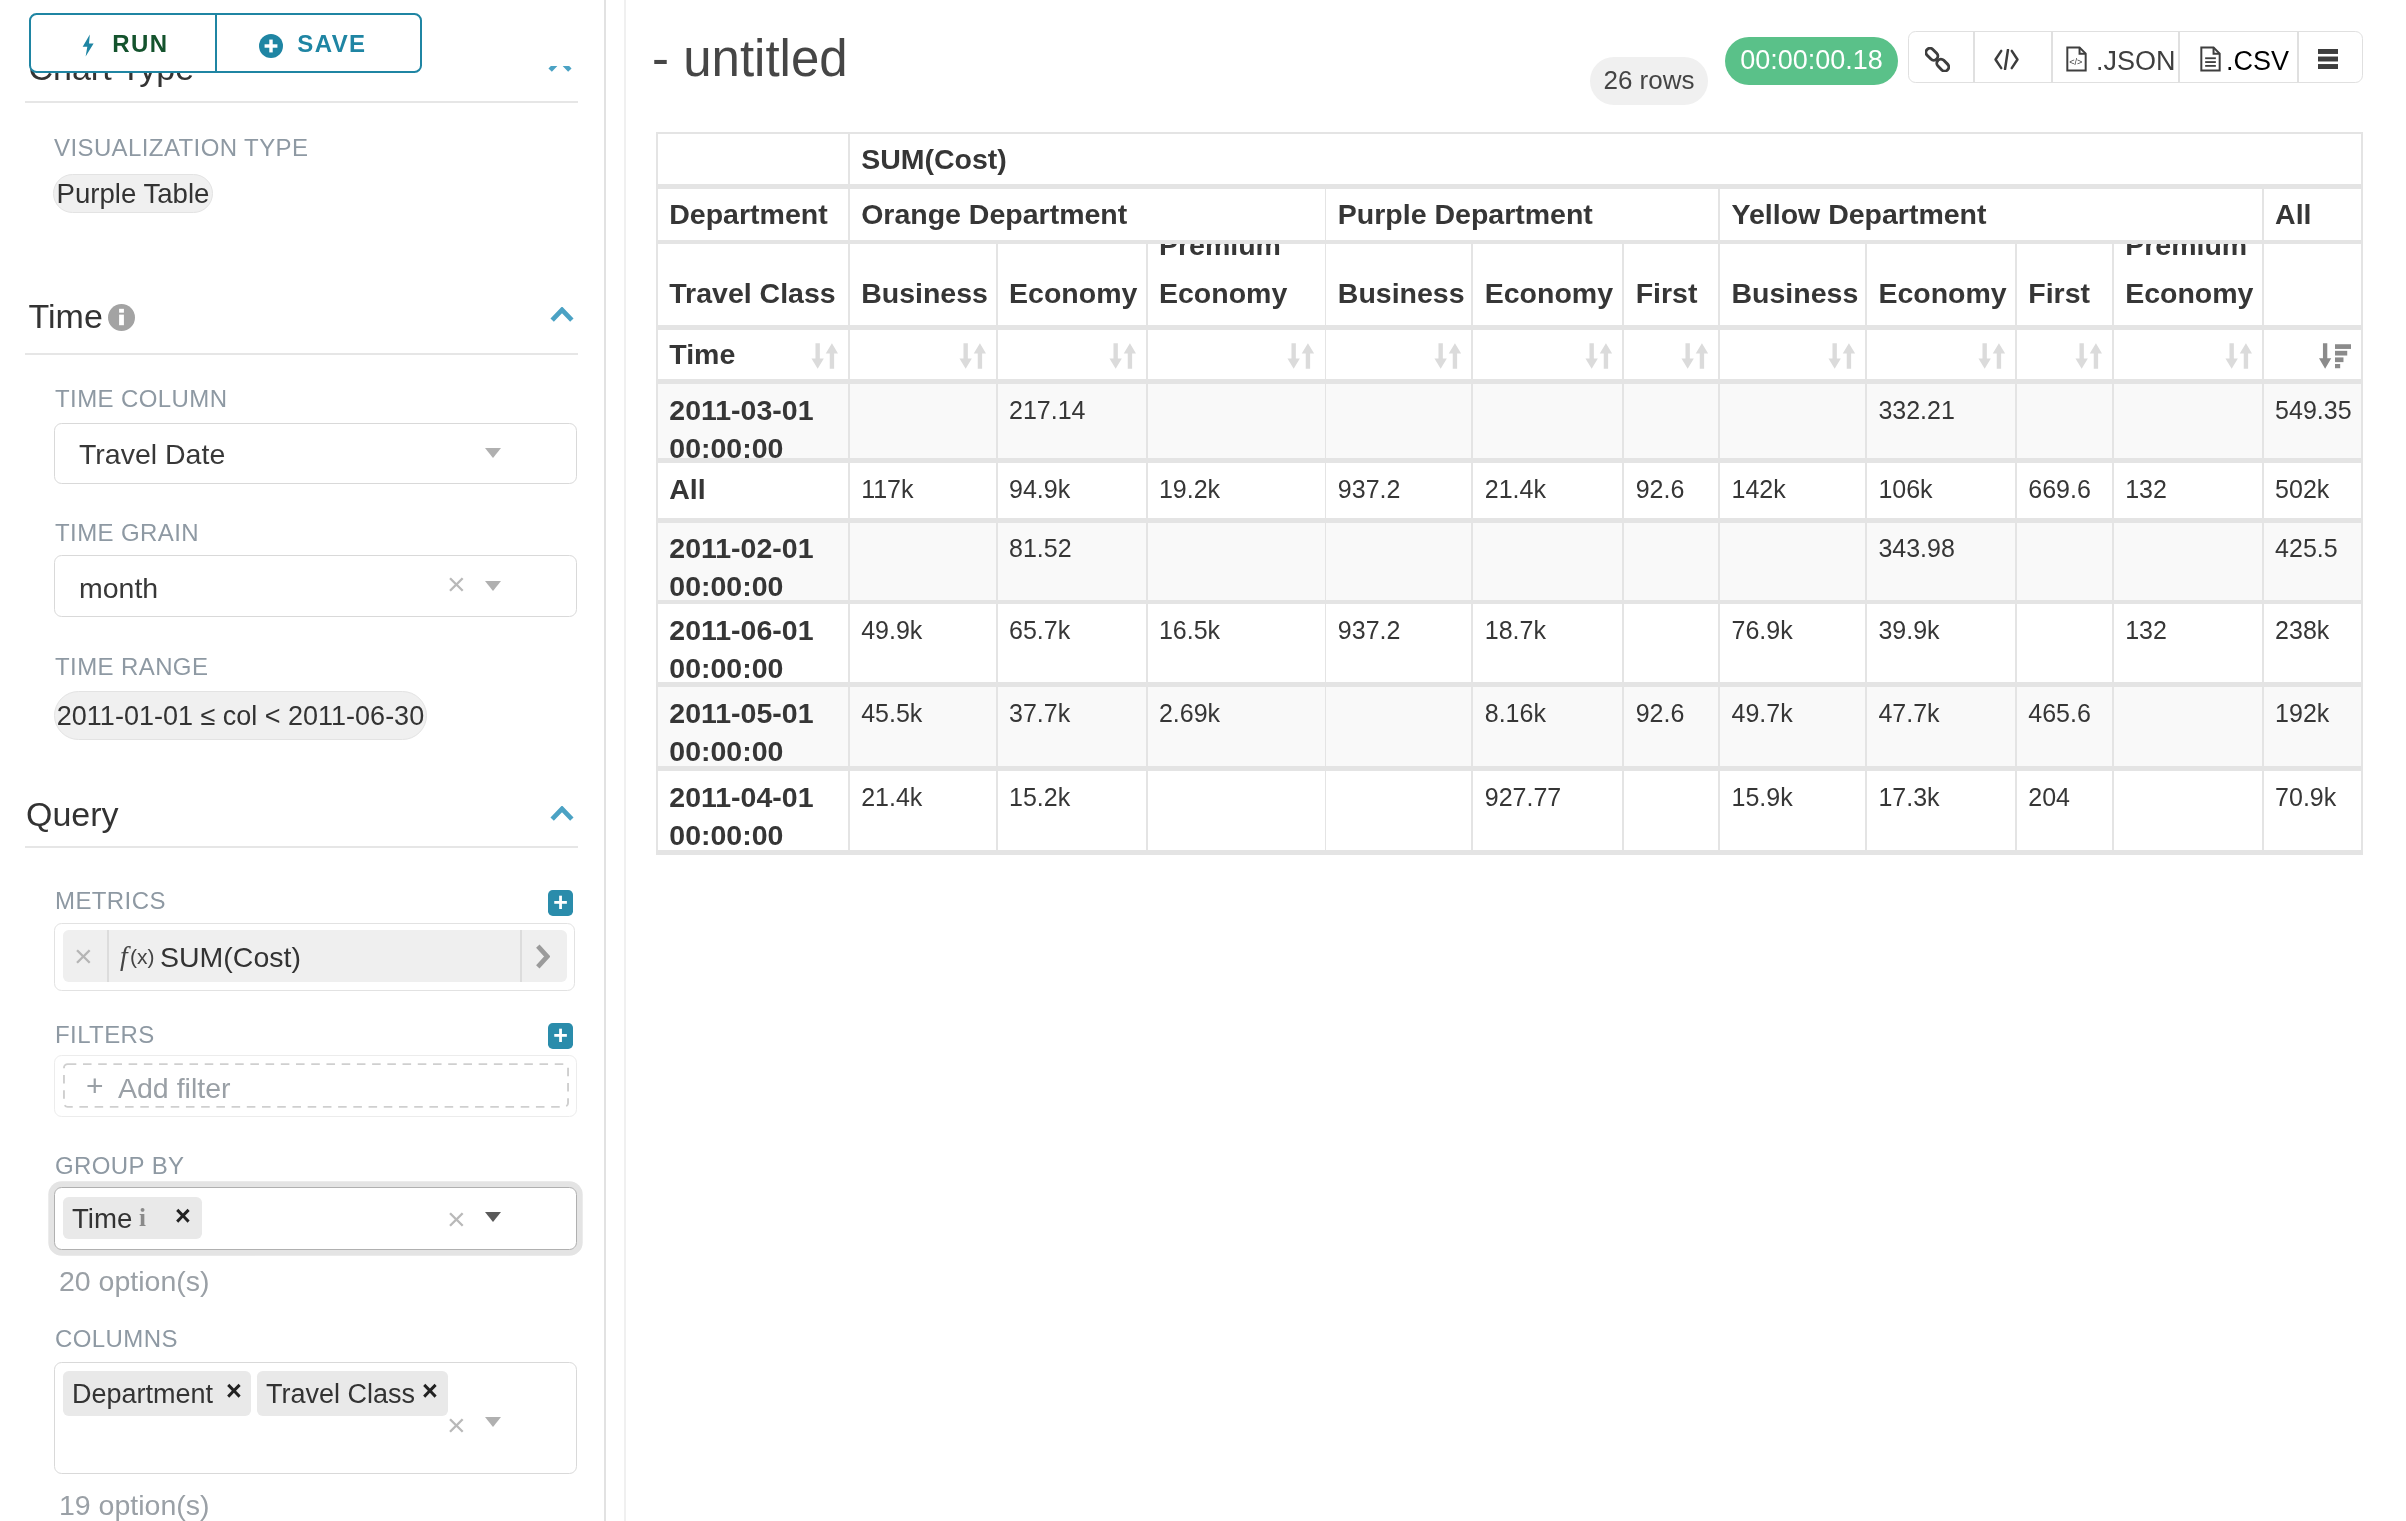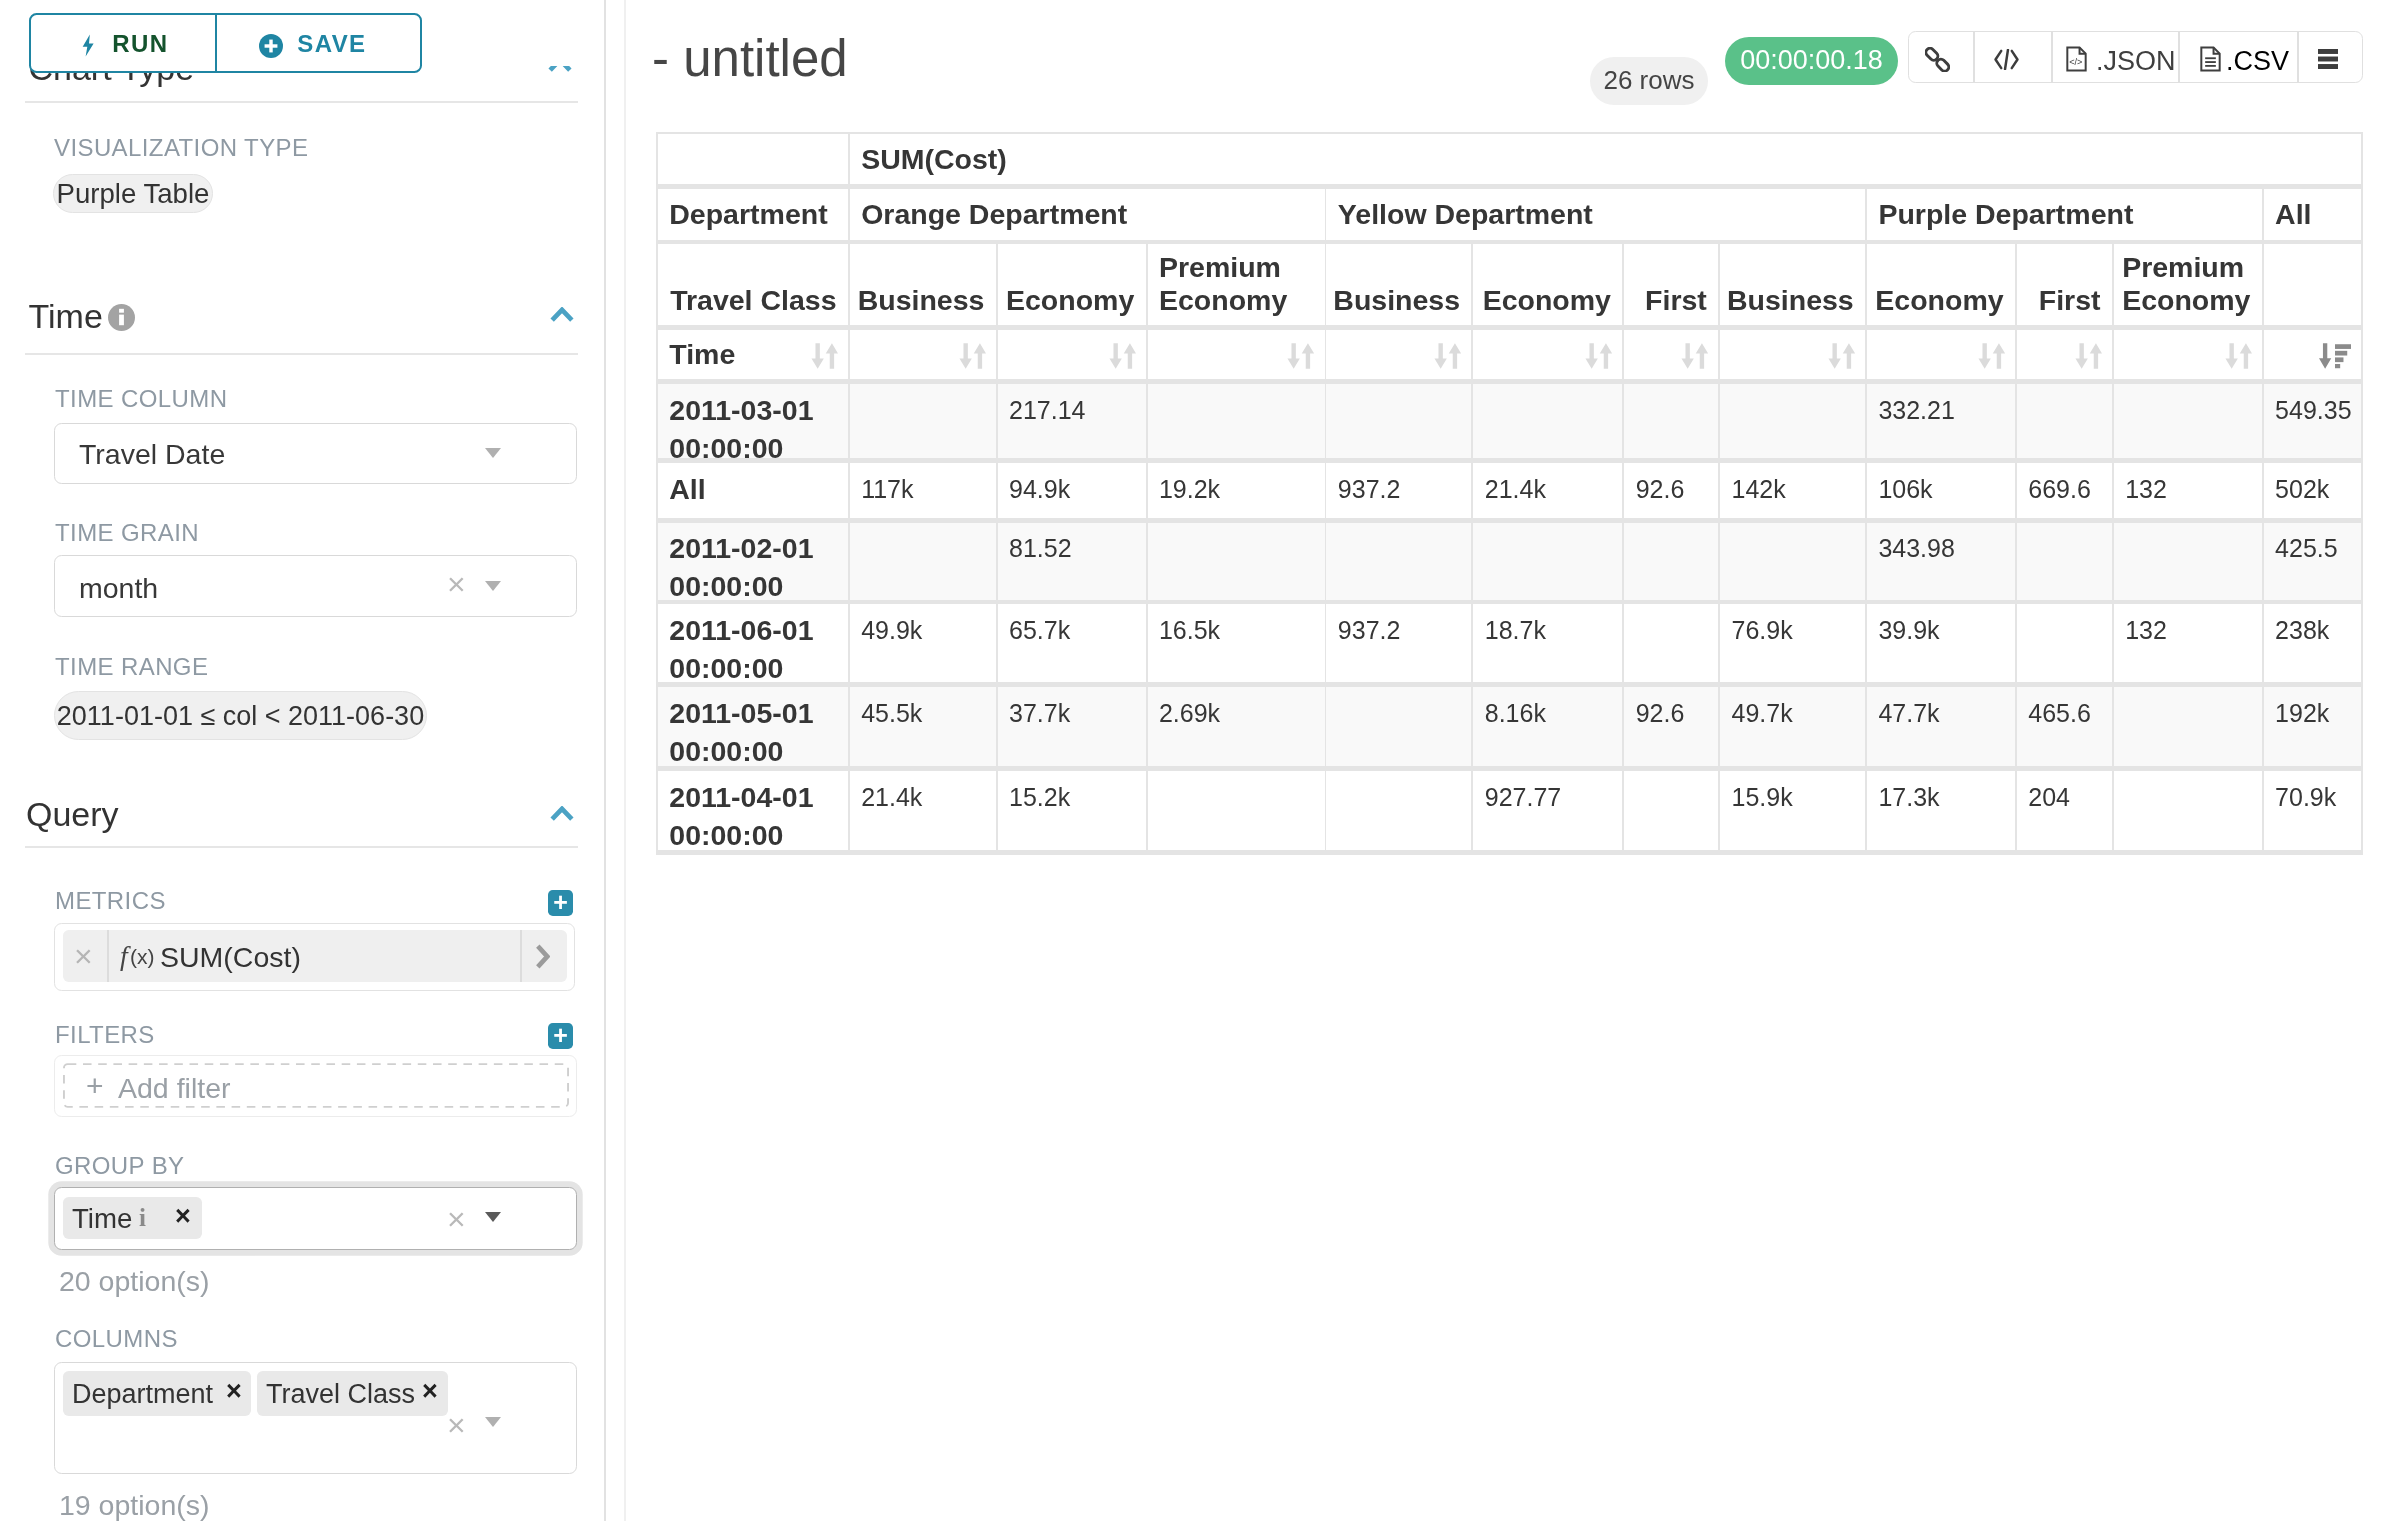--- a/index.html
+++ b/index.html
@@ -21,21 +21,21 @@
 
 
 #pt { position:absolute; left:656px; top:132px; display:grid; background:#e4e4e4;
   grid-template-columns:190px 146px 148px 177px 145px 149px 94px 145px 148px 95px 148px 97px;
   grid-template-rows:50px 51px 81px 49px 74px 55px 77px 78px 79px 79px;
   gap:4.8px 1.9px; padding:1.9px 1.9px 4.8px 1.9px; width:1707px;
   font-size:28.5px; color:#363636; }
 #pt > div { background:#fff; padding:0 11.4px; overflow:hidden; }
 #pt .hd { font-weight:bold; }
 #pt .g { background:#f9f9f9; }
-#pt .bot { display:flex; align-items:flex-end; padding-bottom:8.6px; line-height:33px;justify-content:flex-end; }
+#pt .bot { display:flex; align-items:flex-end; padding-bottom:8.6px; line-height:48px; }
 #pt .dt { padding-top:6.7px; line-height:38px; font-size:25px; }
 #pt .dt.hd { font-size:28.5px; }
 .sortwrap { position:relative; }
 .sortwrap svg { position:absolute; right:9.5px; top:12.4px; }
 </style>
 </head>
 <body>
 <div id="page">
 
   <div class="abs" style="left:604px; top:0; width:1.9px; height:1522px; background:#e2e2e2;"></div>
@@ -188,22 +188,22 @@
       <rect x="0" y="0" width="21" height="5.2" fill="#3d3d3d"></rect>
       <rect x="0" y="7.9" width="21" height="5.2" fill="#3d3d3d"></rect>
       <rect x="0" y="15.8" width="21" height="5.2" fill="#3d3d3d"></rect>
     </svg>
 
   <div id="pt">
       <div class="hd" style="line-height:50px;"></div>
       <div class="hd" style="grid-column:span 11; line-height:50px;">SUM(Cost)</div>
       <div class="hd" style="line-height:51px;">Department</div>
       <div class="hd" style="grid-column:span 3; line-height:51px;">Orange Department</div>
+      <div class="hd" style="grid-column:span 3; line-height:51px;">Purple Department</div>
       <div class="hd" style="grid-column:span 4; line-height:51px;">Yellow Department</div>
-      <div class="hd" style="grid-column:span 3; line-height:51px;">Purple Department</div>
       <div class="hd" style="line-height:51px;">All</div>
       <div class="hd bot">
         <span>Travel Class</span>
       </div>
       <div class="hd bot">
         <span>Business</span>
       </div>
       <div class="hd bot">
         <span>Economy</span>
       </div>

